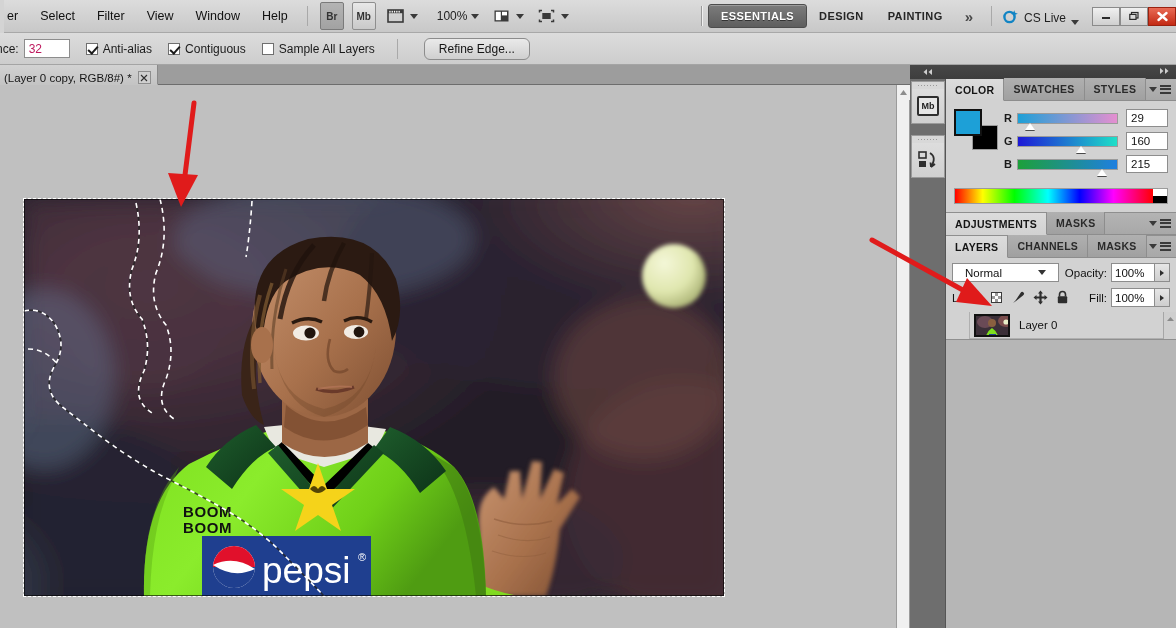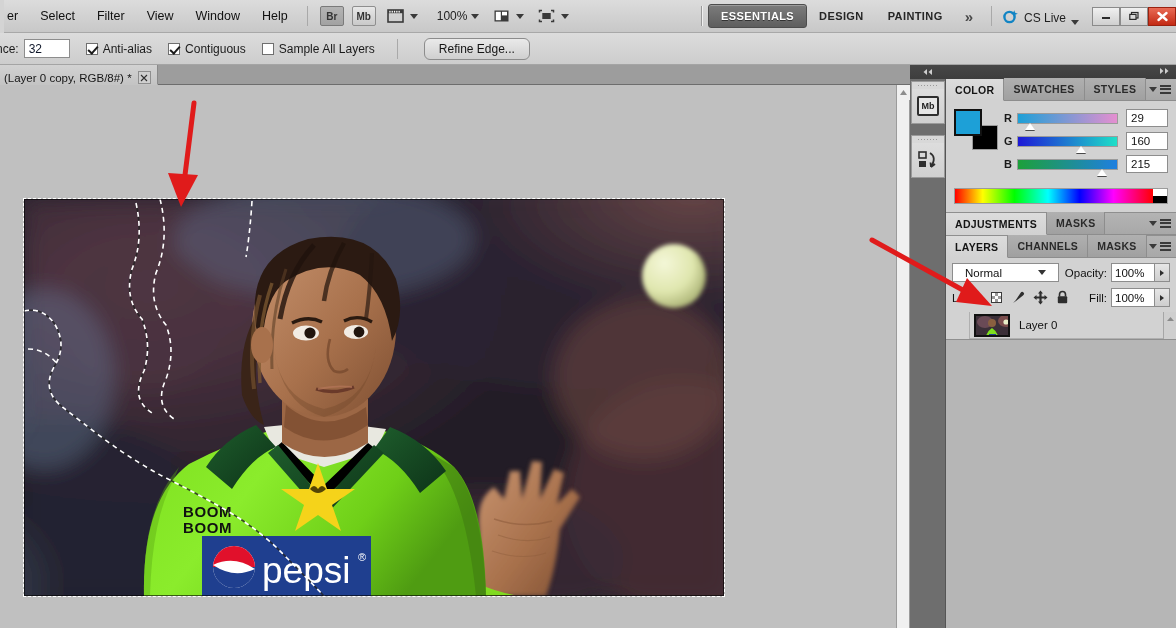--- a/index.html
+++ b/index.html
@@ -22,21 +22,21 @@
   }
   .menu-items { display:flex; align-items:center; height:33px; margin-left:-8px;}
   .menu-item {
     padding:4px 11px; font-size:12.5px; color:#111; cursor:default;
     font-family:"Liberation Sans",sans-serif; white-space:nowrap;
   }
   .vsep { width:1px; height:20px; background:#a9a9a9; margin:0 8px; }
   .vsep2 { width:2px; height:20px; border-left:1px solid #9a9a9a; border-right:1px solid #efefef; margin:0 5px;}
 
   .tb-btn {
-    width:24px;height:20px;border:1px solid #8e8e8e;border-radius:2px;
+    width:24px;height:28px;border:1px solid #8e8e8e;border-radius:2px;
     background:linear-gradient(to bottom,#e8e8e8,#c9c9c9);
     display:flex;align-items:center;justify-content:center;
     font-size:10px;font-weight:bold;color:#333;margin:0 4px; cursor:default;
     font-family:"Liberation Sans",sans-serif;
   }
   .tb-btn.pressed { background:linear-gradient(to bottom,#b4b4b4,#a2a2a2); border-color:#7a7a7a; }
   .tb-icon { width:20px;height:18px; margin-left:6px; display:flex;align-items:center;justify-content:center;}
   .caret { width:0;height:0;border-left:4px solid transparent;border-right:4px solid transparent;border-top:5px solid #3a3a3a;margin:0 7px 0 4px; cursor:default;}
   .zoomval{font-size:12px;color:#222;margin-left:12px;}
 
@@ -69,21 +69,21 @@
   
   .optionsbar{
     position:absolute;left:0;top:33px;width:1176px;height:32px;
     background:linear-gradient(to bottom,#dcdcdc,#cdcdcd);
     border-bottom:1px solid #a4a4a4;
     display:flex;align-items:center;
   }
   .opt-label{font-size:12px;color:#1a1a1a;margin-right:5px;}
   .opt-input{
     width:46px;height:19px;border:1px solid #8d8d8d;background:#fff;
-    font-size:12px;font-family:"Liberation Sans",sans-serif;color:#0f172a;
+    font-size:12px;font-family:"Liberation Sans",sans-serif;color:#be185d;
     padding:0 4px;line-height:17px;
   }
   .opt-check{display:flex;align-items:center;margin-left:16px;cursor:default;}
   .cbox{
     width:12px;height:12px;border:1px solid #6f6f6f;background:#fff;
     margin-right:5px;position:relative;flex:none;
   }
   .cbox.checked:after{
     content:"";position:absolute;left:3px;top:0px;width:4px;height:8px;
     border:solid #1a1a1a;border-width:0 2px 2px 0;transform:rotate(42deg);

